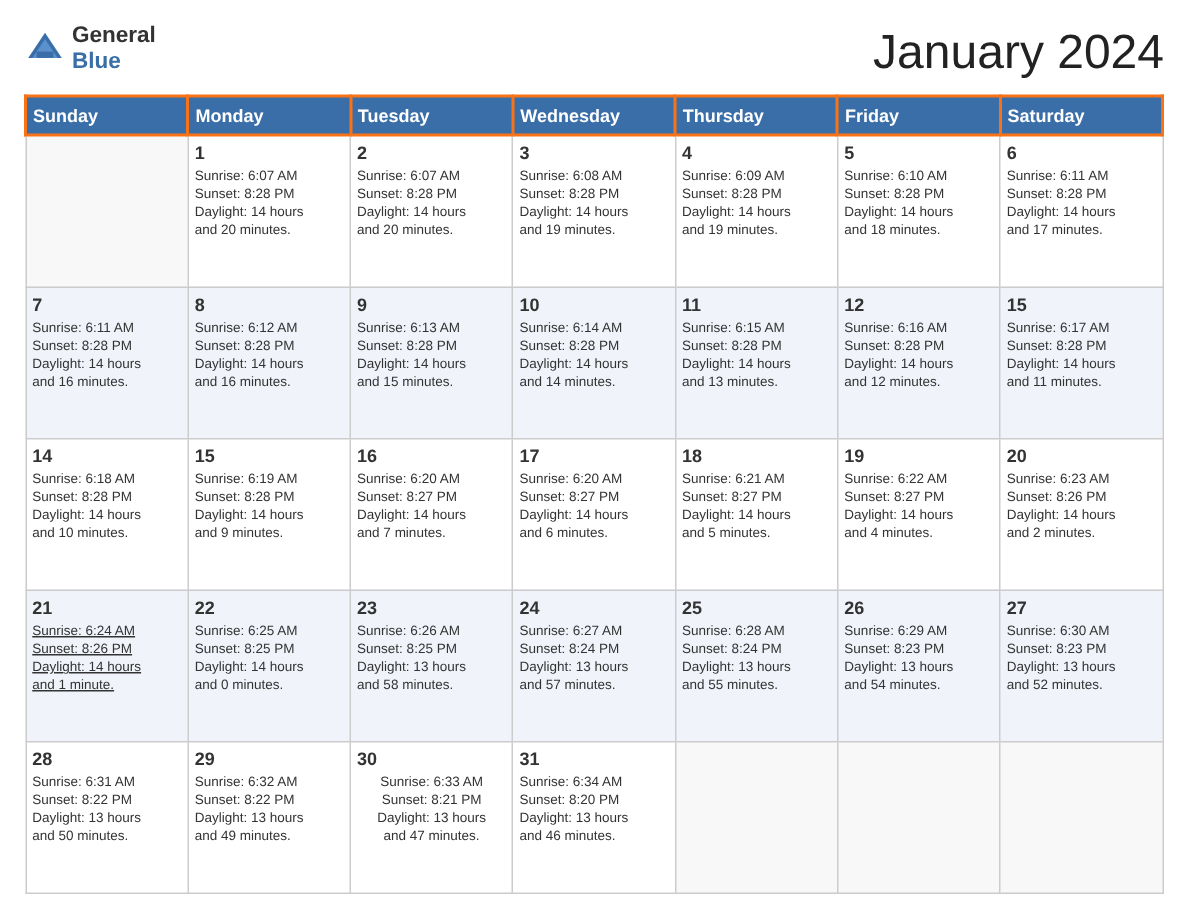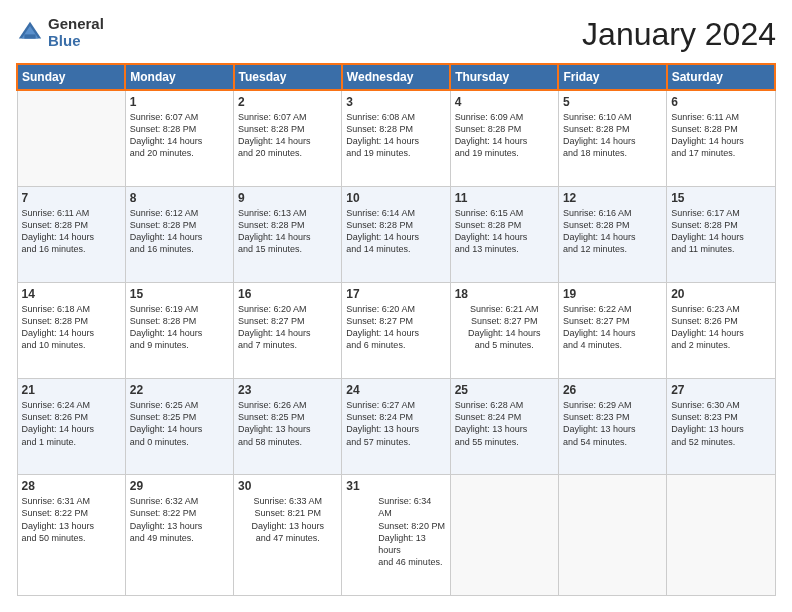--- a/index.html
+++ b/index.html
@@ -257,21 +257,21 @@
           </td>
           <td>
             <span class="day-number">17</span>
             <div class="day-detail" style="white-space: pre-line;">Sunrise: 6:20 AM
 Sunset: 8:27 PM
 Daylight: 14 hours
 and 6 minutes.</div>
           </td>
           <td>
             <span class="day-number">18</span>
-            <div class="day-detail" style="white-space: pre-line; text-align: center;">Sunrise: 6:21 AM
+            <div class="day-detail" style="white-space: pre-line;">Sunrise: 6:21 AM
 Sunset: 8:27 PM
 Daylight: 14 hours
 and 5 minutes.</div>
           </td>
           <td>
             <span class="day-number">19</span>
             <div class="day-detail" style="white-space: pre-line;">Sunrise: 6:22 AM
 Sunset: 8:27 PM
 Daylight: 14 hours
 and 4 minutes.</div>
@@ -280,21 +280,21 @@
             <span class="day-number">20</span>
             <div class="day-detail" style="white-space: pre-line;">Sunrise: 6:23 AM
 Sunset: 8:26 PM
 Daylight: 14 hours
 and 2 minutes.</div>
           </td>
         </tr>
         <tr>
           <td class="row-shade">
             <span class="day-number">21</span>
-            <div class="day-detail" style="white-space: pre-line;">Sunrise: 6:24 AM
+            <div class="day-detail" style="white-space: pre-line; text-decoration: underline;">Sunrise: 6:24 AM
 Sunset: 8:26 PM
 Daylight: 14 hours
 and 1 minute.</div>
           </td>
           <td class="row-shade">
             <span class="day-number">22</span>
             <div class="day-detail" style="white-space: pre-line;">Sunrise: 6:25 AM
 Sunset: 8:25 PM
 Daylight: 14 hours
 and 0 minutes.</div>
@@ -352,21 +352,21 @@
           </td>
           <td>
             <span class="day-number">30</span>
             <div class="day-detail" style="white-space: pre-line; text-align: center;">Sunrise: 6:33 AM
 Sunset: 8:21 PM
 Daylight: 13 hours
 and 47 minutes.</div>
           </td>
           <td>
             <span class="day-number">31</span>
-            <div class="day-detail" style="white-space: pre-line; margin-left: 32px;">Sunrise: 6:34 AM
+            <div class="day-detail" style="white-space: pre-line;">Sunrise: 6:34 AM
 Sunset: 8:20 PM
 Daylight: 13 hours
 and 46 minutes.</div>
           </td>
           <td class="empty"></td>
           <td class="empty"></td>
           <td class="empty"></td>
         </tr>
       </tbody>
   </table>

